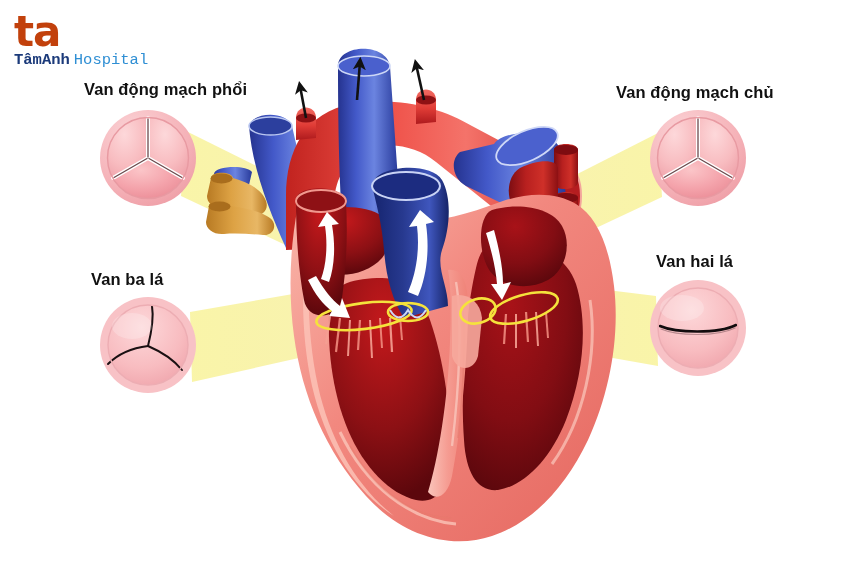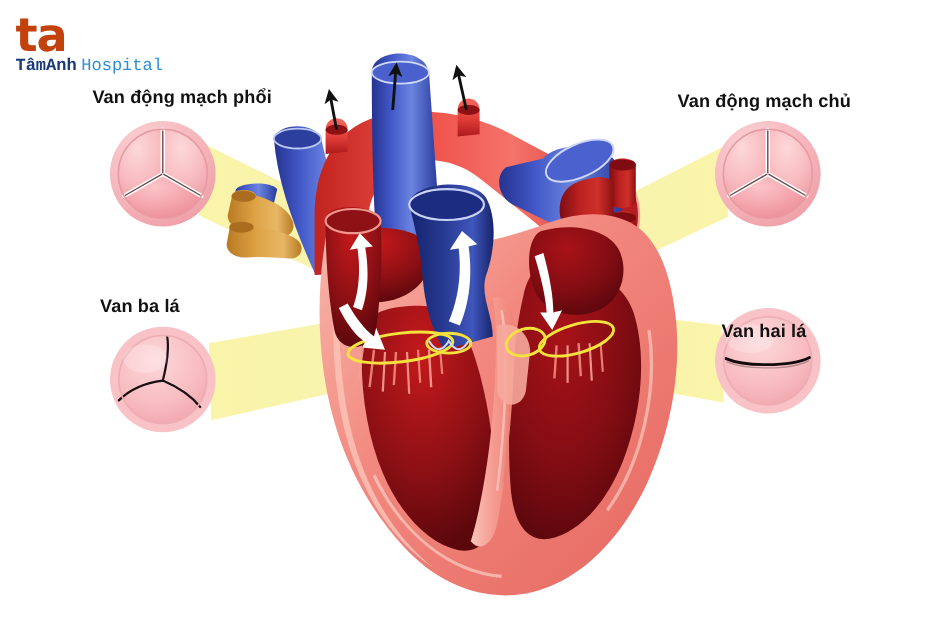--- a/index.html
+++ b/index.html
@@ -59,21 +59,21 @@
     color: #111111;
     font-size: 16.5px;
     font-weight: 600;
     letter-spacing: 0.1px;
     white-space: nowrap;
     font-family: "Liberation Sans", "DejaVu Sans", sans-serif;
   }
   #label-pulmonary { left: 84px;  top: 80px;  }
   #label-aortic    { left: 616px; top: 83px;  }
   #label-tricuspid { left: 91px; top: 270px; }
-  #label-mitral    { left: 656px; top: 252px; margin-top: 40px; }
+  #label-mitral    { left: 656px; top: 252px; }
 </style>
 </head>
 <body>
 
 <div id="stage">
 
   <svg id="artboard" viewBox="0 0 847 567" xmlns="http://www.w3.org/2000/svg">
     <defs>
 
       <linearGradient id="gArteryRed" x1="0" y1="0" x2="1" y2="0">

